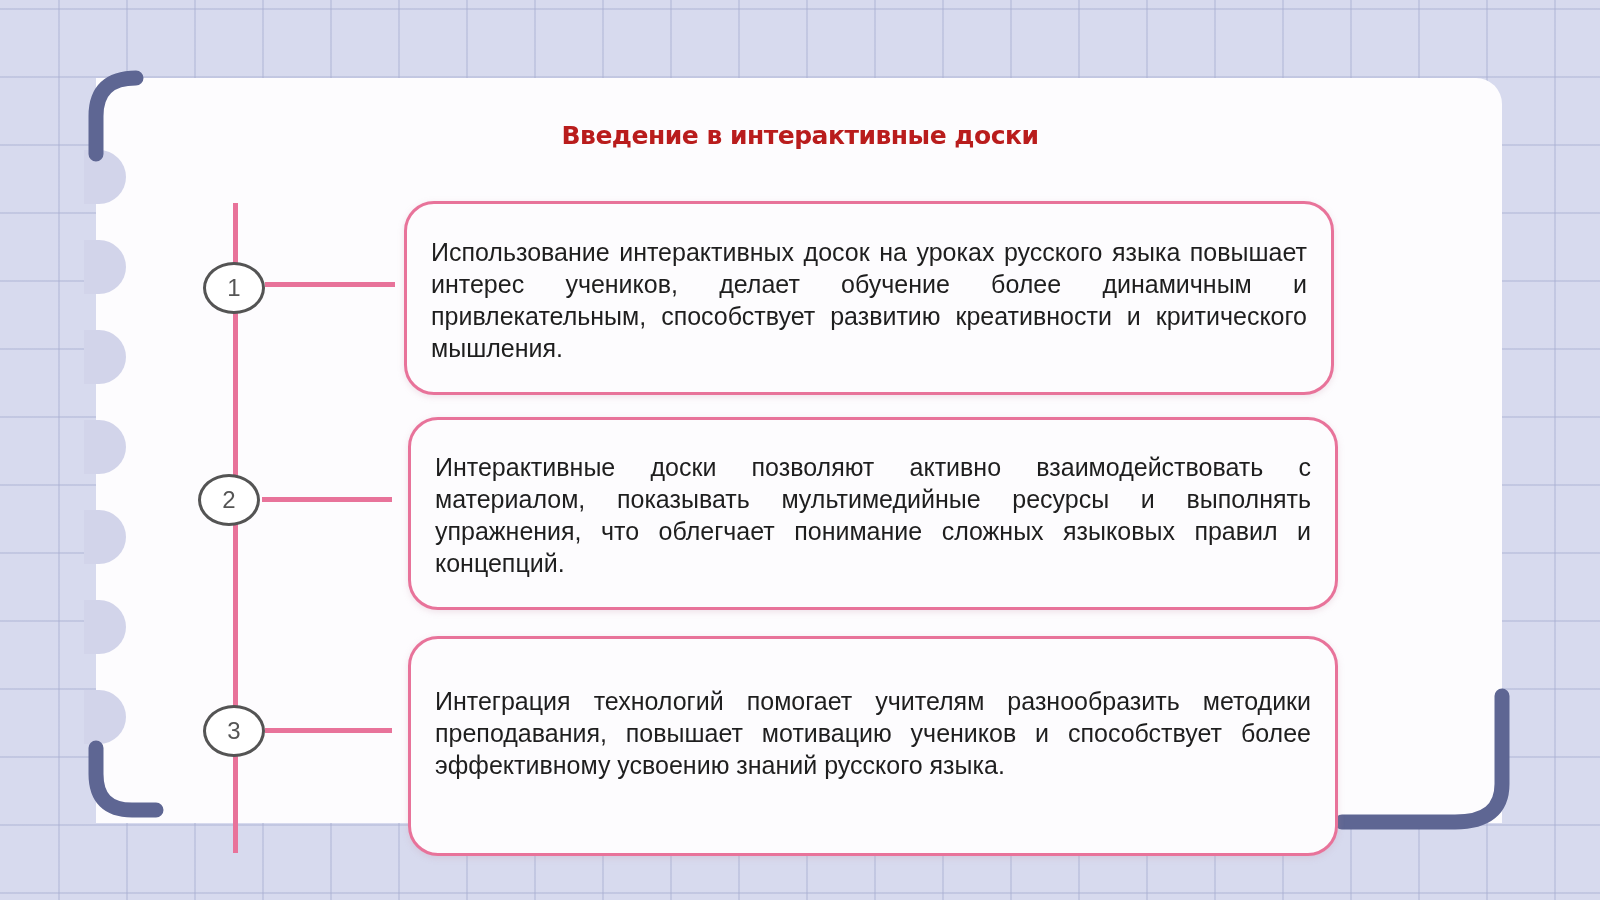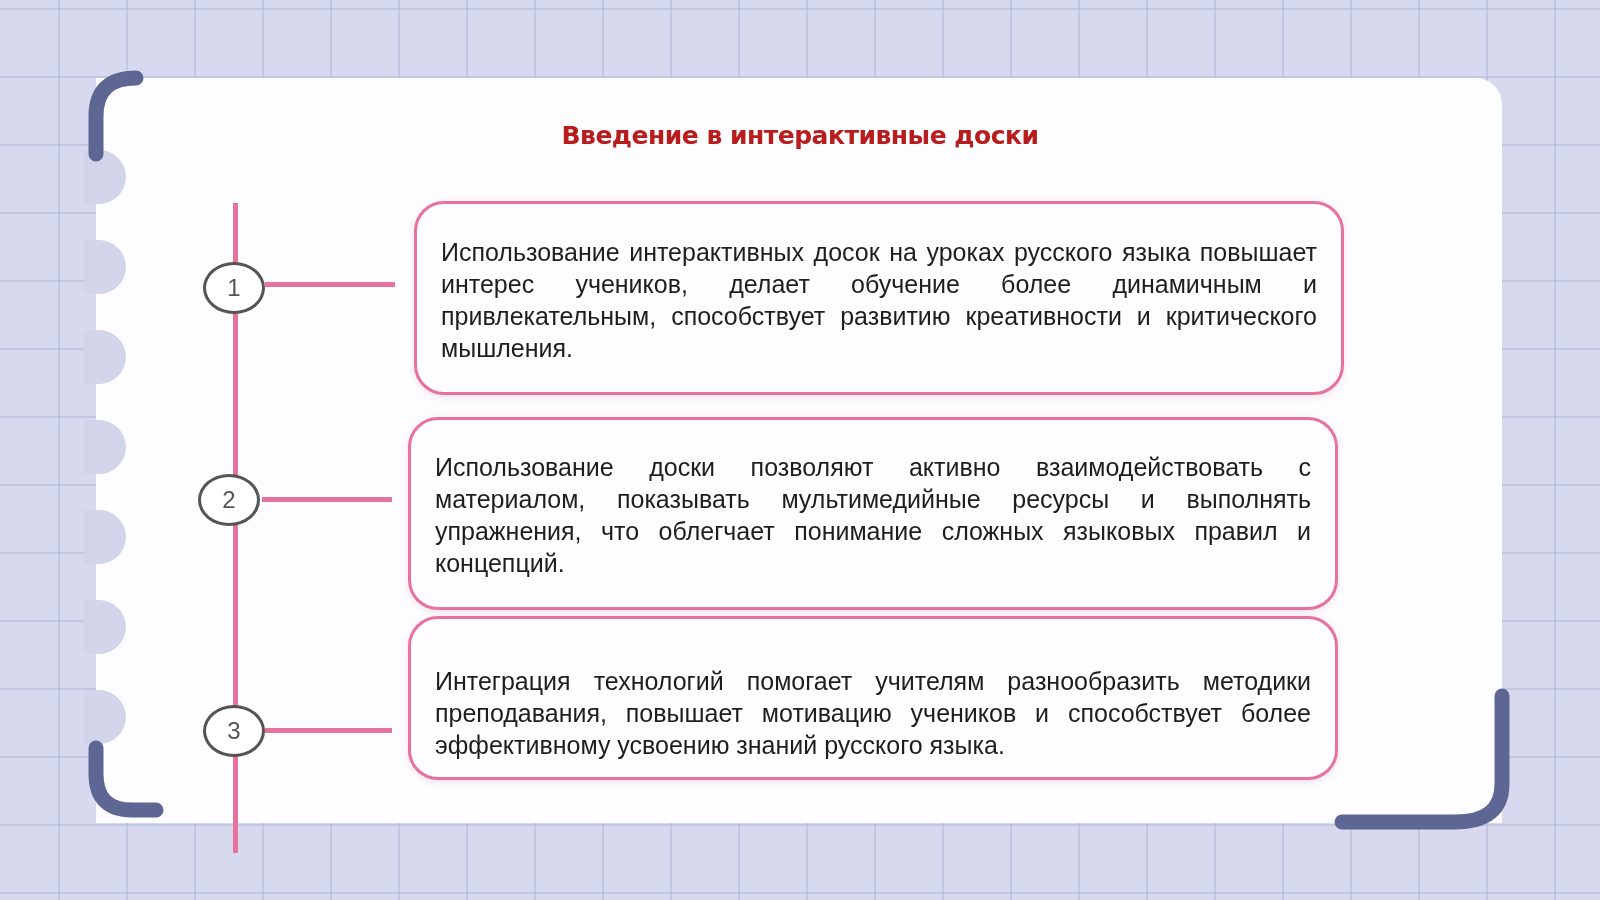--- a/index.html
+++ b/index.html
@@ -72,31 +72,31 @@
 </svg>
 
 <h1 class="title" style="margin:0;color:#b91c1c">Введение в интерактивные доски</h1>
 
 <div class="timeline" style="background:#e8739a"></div>
 
 <div class="connector" style="left:265px;top:282px;width:130px;background:#e8739a"></div>
 <div class="node" style="left:203px;top:262px">
   <span>1</span>
 </div>
-<div class="box" style="left:414px;top:201px;width:930px;height:194px;border-color:#e8739a">
+<div class="box" style="left:404px;top:201px;width:930px;height:194px;border-color:#e8739a">
   <p style="top:32px">Использование интерактивных досок на уроках русского языка повышает интерес учеников, делает обучение более динамичным и привлекательным, способствует развитию креативности и критического мышления.</p>
 </div>
 
 <div class="connector" style="left:262px;top:497px;width:130px;background:#e8739a"></div>
 <div class="node" style="left:198px;top:474px">
   <span>2</span>
 </div>
 <div class="box" style="left:408px;top:417px;width:930px;height:193px;border-color:#e8739a">
-  <p style="top:31px">Использование доски позволяют активно взаимодействовать с материалом, показывать мультимедийные ресурсы и выполнять упражнения, что облегчает понимание сложных языковых правил и концепций.</p>
+  <p style="top:31px">Интерактивные доски позволяют активно взаимодействовать с материалом, показывать мультимедийные ресурсы и выполнять упражнения, что облегчает понимание сложных языковых правил и концепций.</p>
 </div>
 
 <div class="connector" style="left:265px;top:728px;width:127px;background:#e8739a"></div>
 <div class="node" style="left:203px;top:705px">
   <span>3</span>
 </div>
-<div class="box" style="left:408px;top:616px;width:930px;height:164px;border-color:#e8739a">
+<div class="box" style="left:408px;top:636px;width:930px;height:220px;border-color:#e8739a">
   <p style="top:46px">Интеграция технологий помогает учителям разнообразить методики преподавания, повышает мотивацию учеников и способствует более эффективному усвоению знаний русского языка.</p>
 </div>
 
 </body></html>

